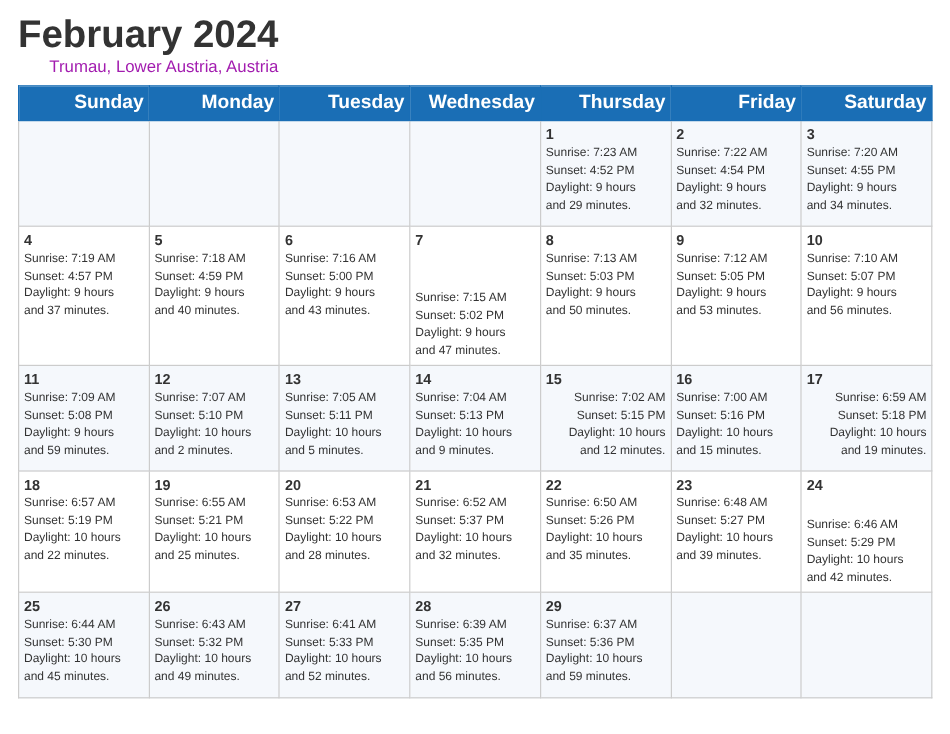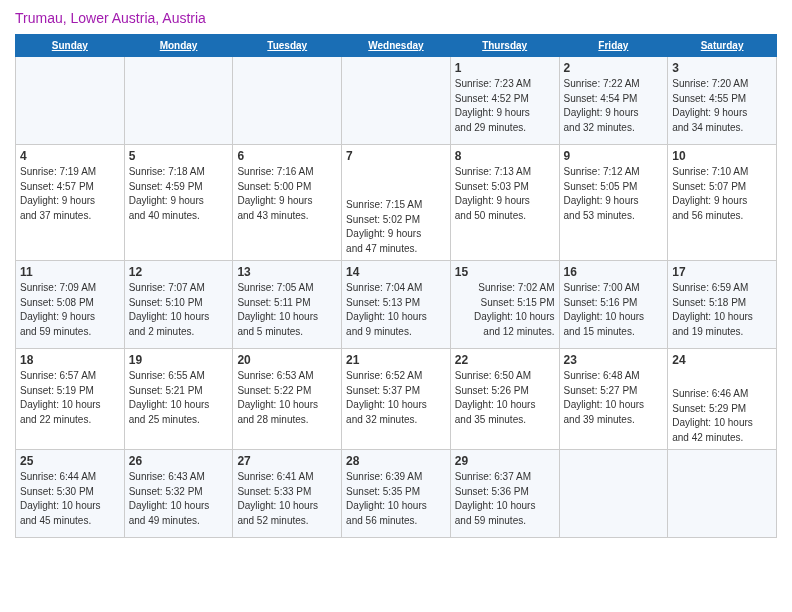--- a/index.html
+++ b/index.html
@@ -48,26 +48,25 @@
       color: #a21caf;
     }
     table {
       width: 100%;
       border-collapse: collapse;
       table-layout: fixed;
     }
     thead tr th {
       background: #1a6eb5;
       color: #fff;
-      font-size: 10px;
+      font-size: 16px;
       font-weight: bold;
       padding: 5px 4px;
       border: 1px solid #1a6eb5;
-      text-align: center;
-      text-decoration: underline;
+      text-align: right;
     }
     tbody tr td {
       border: 1px solid #ccc;
       vertical-align: top;
       padding: 4px 4px;
       font-size: 10.5px;
       color: #333;
       height: 88px;
       background: #fff;
     }
@@ -84,20 +83,21 @@
       font-size: 10px;
       line-height: 1.45;
       color: #333;
     }
   </style>
 </head>
 <body>
 
 <div class="header-area">
   <div class="title-block">
+    <div class="main-title">February 2024</div>
     <div class="subtitle">Trumau, Lower Austria, Austria</div>
   </div>
 </div>
 
 <table>
   <thead>
     <tr id="header-row">
     <th>Sunday</th>
         <th>Monday</th>
         <th>Tuesday</th>
@@ -224,21 +224,21 @@
         </td>
         <td>
           <span class="day-num">16</span>
           <div class="cell-info" style="white-space: pre-line;">Sunrise: 7:00 AM
 Sunset: 5:16 PM
 Daylight: 10 hours
 and 15 minutes.</div>
         </td>
         <td>
           <span class="day-num">17</span>
-          <div class="cell-info" style="white-space: pre-line;">Sunrise: 6:59 AM
+          <div class="cell-info" style="white-space: pre-line; text-align: right;">Sunrise: 6:59 AM
 Sunset: 5:18 PM
 Daylight: 10 hours
 and 19 minutes.</div>
         </td>
       </tr>
       <tr>
         <td>
           <span class="day-num">18</span>
           <div class="cell-info" style="white-space: pre-line;">Sunrise: 6:57 AM
 Sunset: 5:19 PM

